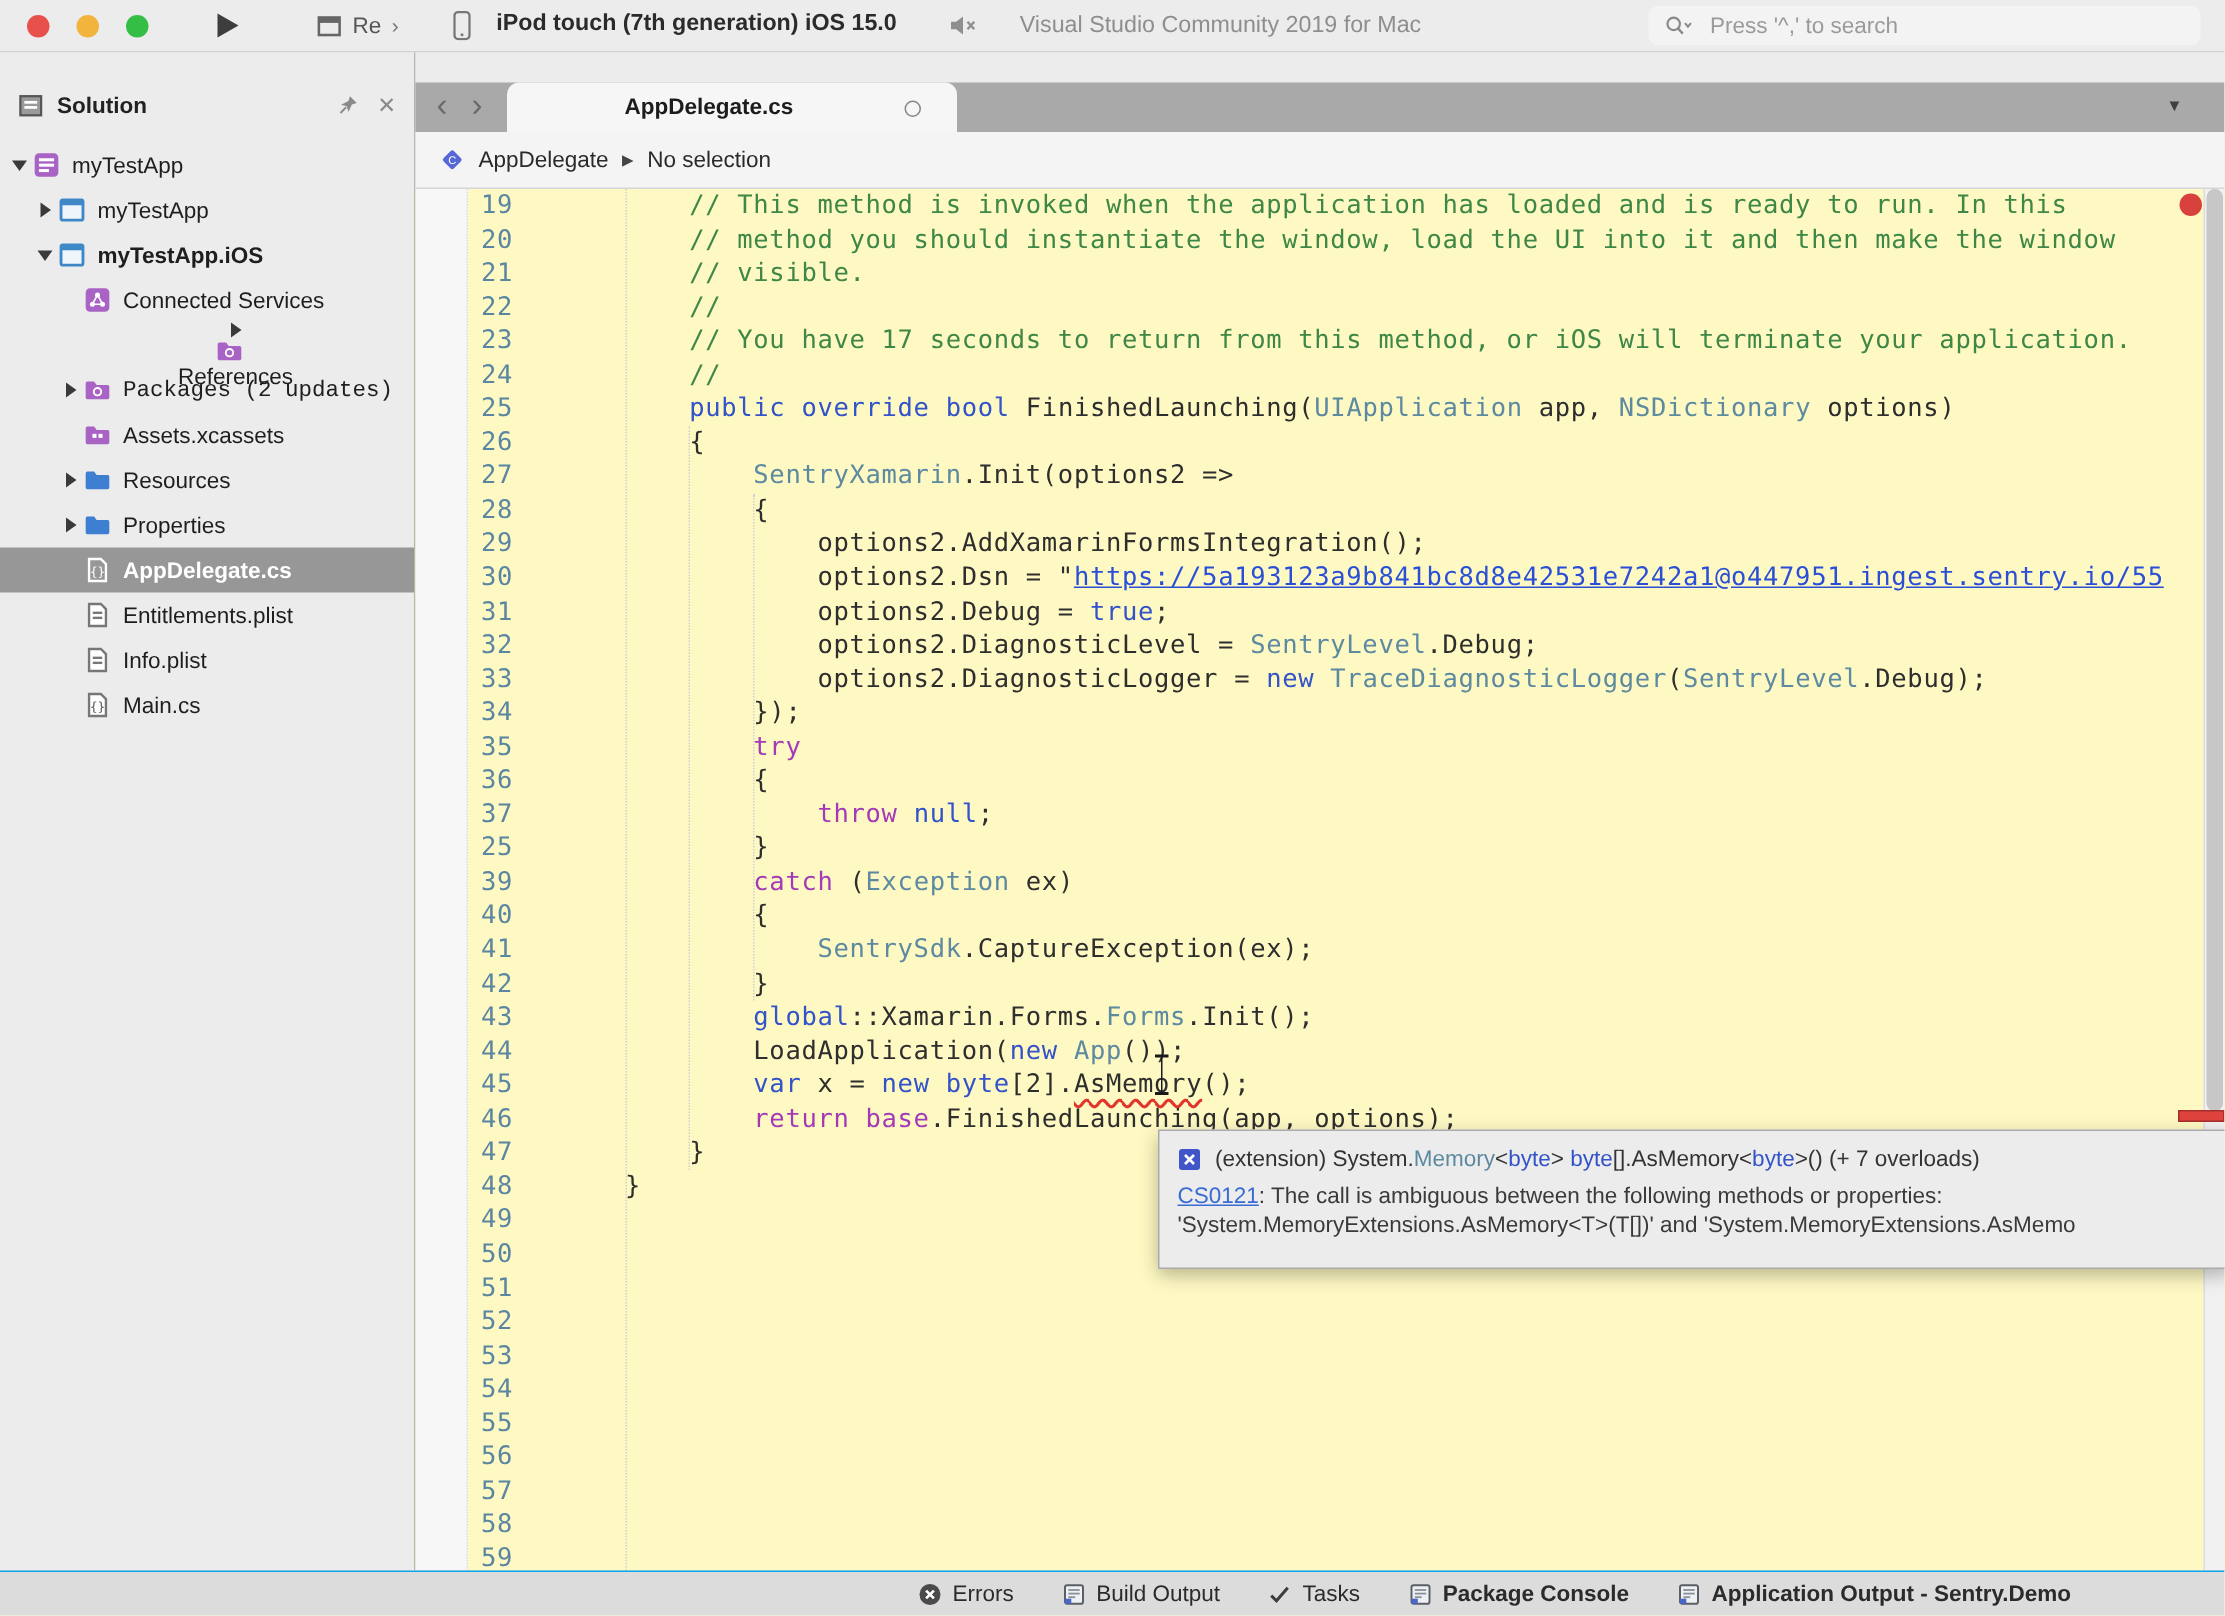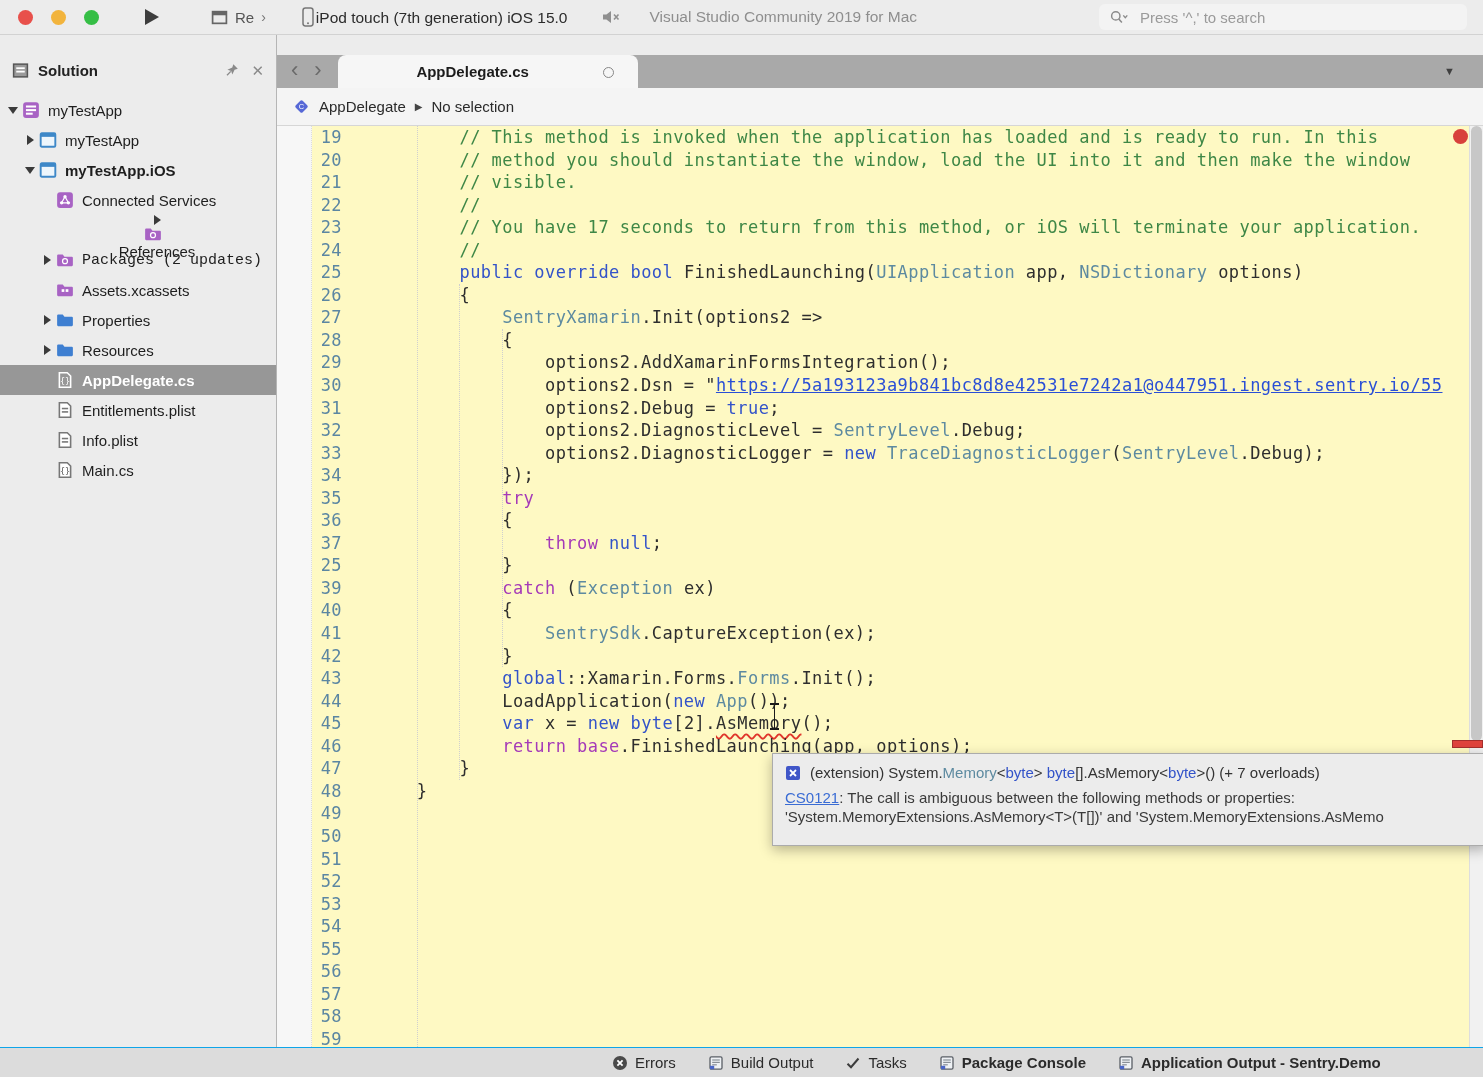--- a/index.html
+++ b/index.html
@@ -7,21 +7,21 @@
        font-family:"Liberation Sans",sans-serif;-webkit-font-smoothing:antialiased;}
 
   
   .titlebar{position:absolute;left:0;top:0;width:100%;height:35px;background:#ECECEC;
             border-bottom:1px solid #D2D2D2;display:flex;align-items:center;box-sizing:border-box;padding:0 12px;}
   .lights{display:flex;gap:18px;margin-left:6px}
   .light{width:15px;height:15px;border-radius:50%}
   .play{margin-left:42px;width:20px;height:20px}
   .cfg{display:flex;align-items:center;gap:7px;margin-left:50px;color:#555;font-size:15px}
   .cfg .chev{color:#777;font-size:14px}
-  .devsel{display:flex;align-items:flex-end;gap:2px;margin-left:36px;color:#2b2b2b;font-size:15.5px;font-weight:400}
+  .devsel{display:flex;align-items:flex-start;gap:17px;margin-left:36px;color:#2b2b2b;font-size:15.5px;font-weight:700}
   .mute{margin-left:34px;width:20px;height:16px}
   .apptitle{margin-left:28px;color:#8e8e8e;font-size:15.5px}
   .search{margin-left:auto;display:flex;align-items:center;gap:10px;background:#F3F3F3;border-radius:6px;
           height:26px;padding:0 10px;width:368px;box-sizing:border-box;margin-right:4px}
   .search input{border:none;background:transparent;outline:none;font-size:15px;color:#6d6d6d;width:100%;font-family:inherit}
   .search input::placeholder{color:#9a9a9a}
   .icn{display:inline-block}.icn svg{display:block;width:100%;height:100%}
 
   
   .sidebar{position:absolute;left:0;top:35px;width:277px;bottom:30px;background:#ECECEC;
@@ -250,32 +250,32 @@
       </div>
       <div class="tree-row" style="padding-left: 38px;">
         <span class="arrow">
           <span class="tri-right"></span>
         </span>
         <span class="ticon icn">
           <svg viewBox="0 0 16 16">
             <path d="M1 4 a1 1 0 0 1 1 -1 h4 l1.5 2 h6.5 a1 1 0 0 1 1 1 v6.5 a1 1 0 0 1 -1 1 h-12 a1 1 0 0 1 -1 -1 Z" fill="#3E7FD1"></path>
           </svg>
         </span>
+        <span>Resources</span>
+      </div>
+      <div class="tree-row" style="padding-left: 38px;">
+        <span class="arrow">
+          <span class="tri-right"></span>
+        </span>
+        <span class="ticon icn">
+          <svg viewBox="0 0 16 16">
+            <path d="M1 4 a1 1 0 0 1 1 -1 h4 l1.5 2 h6.5 a1 1 0 0 1 1 1 v6.5 a1 1 0 0 1 -1 1 h-12 a1 1 0 0 1 -1 -1 Z" fill="#3E7FD1"></path>
+          </svg>
+        </span>
         <span>Properties</span>
-      </div>
-      <div class="tree-row" style="padding-left: 38px;">
-        <span class="arrow">
-          <span class="tri-right"></span>
-        </span>
-        <span class="ticon icn">
-          <svg viewBox="0 0 16 16">
-            <path d="M1 4 a1 1 0 0 1 1 -1 h4 l1.5 2 h6.5 a1 1 0 0 1 1 1 v6.5 a1 1 0 0 1 -1 1 h-12 a1 1 0 0 1 -1 -1 Z" fill="#3E7FD1"></path>
-          </svg>
-        </span>
-        <span>Resources</span>
       </div>
       <div class="tree-row sel" style="padding-left: 38px;">
         <span class="arrow"></span>
         <span class="ticon icn">
           <svg viewBox="0 0 16 16">
             <path d="M3 1.5 h7 l3 3 v10 h-10 Z" fill="none" stroke="#fff" stroke-width="1.4"></path>
             <text x="8" y="11.5" font-size="7.5" text-anchor="middle" fill="#fff" font-family="monospace">{}</text>
           </svg>
         </span>
         <span style="font-weight: bold;">AppDelegate.cs</span>

